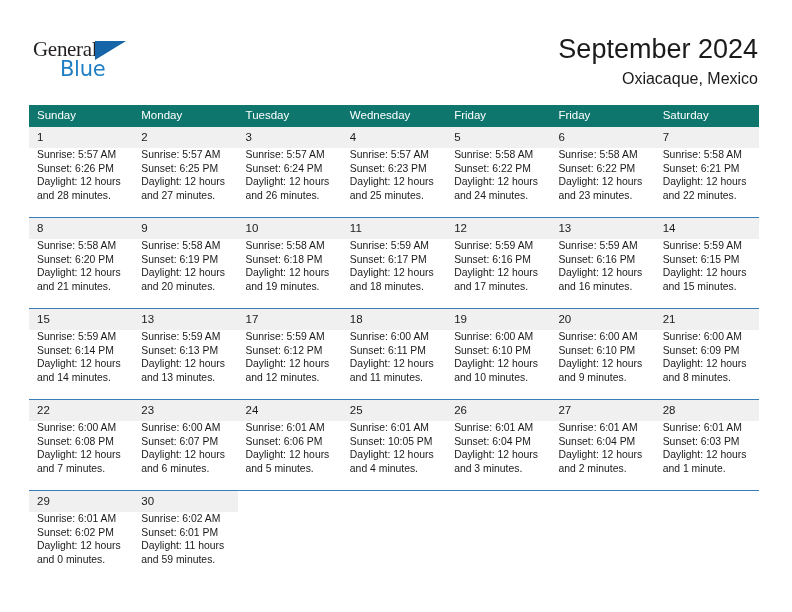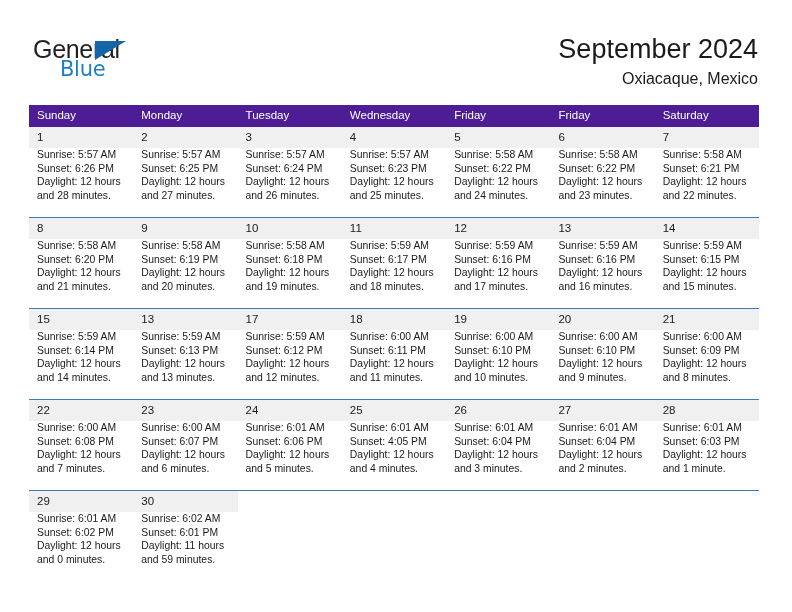--- a/index.html
+++ b/index.html
@@ -33,24 +33,24 @@
     position: absolute;
     left: 33px;
     top: 38px;
     width: 120px;
     height: 44px;
   }
   .logo-general {
     position: absolute;
     left: 0;
     top: 0;
-    font-size: 25px;
+    font-size: 21px;
     letter-spacing: -0.3px;
     color: #231f20;
-    font-family: Liberation Sans, sans-serif;
+    font-family: Liberation Serif, serif;
     line-height: 22px;
   }
   .logo-triangle {
     position: absolute;
     left: 62px;
     top: 3px;
     width: 0;
     height: 0;
     border-left: 31px solid #1565a8;
     border-bottom: 19px solid transparent;
@@ -90,21 +90,21 @@
   
   .calendar {
     position: absolute;
     left: 29px;
     top: 105px;
     width: 730px;
     border-collapse: collapse;
     table-layout: fixed;
   }
   .calendar th {
-    background: #4c1d95;
+    background: #0f766e;
     color: #ffffff;
     font-size: 11.5px;
     font-weight: normal;
     text-align: left;
     padding: 4px 0 5px 8px;
     line-height: 13px;
     border: none;
   }
   .calendar td {
     vertical-align: top;
@@ -398,21 +398,21 @@
             <div>Sunrise: 6:01 AM</div>
             <div>Sunset: 6:06 PM</div>
             <div>Daylight: 12 hours</div>
             <div>and 5 minutes.</div>
           </div>
         </td>
         <td>
           <div class="daynum">25</div>
           <div class="dayinfo">
             <div>Sunrise: 6:01 AM</div>
-            <div>Sunset: 4:05 PM</div>
+            <div>Sunset: 10:05 PM</div>
             <div>Daylight: 12 hours</div>
             <div>and 4 minutes.</div>
           </div>
         </td>
         <td>
           <div class="daynum">26</div>
           <div class="dayinfo">
             <div>Sunrise: 6:01 AM</div>
             <div>Sunset: 6:04 PM</div>
             <div>Daylight: 12 hours</div>

